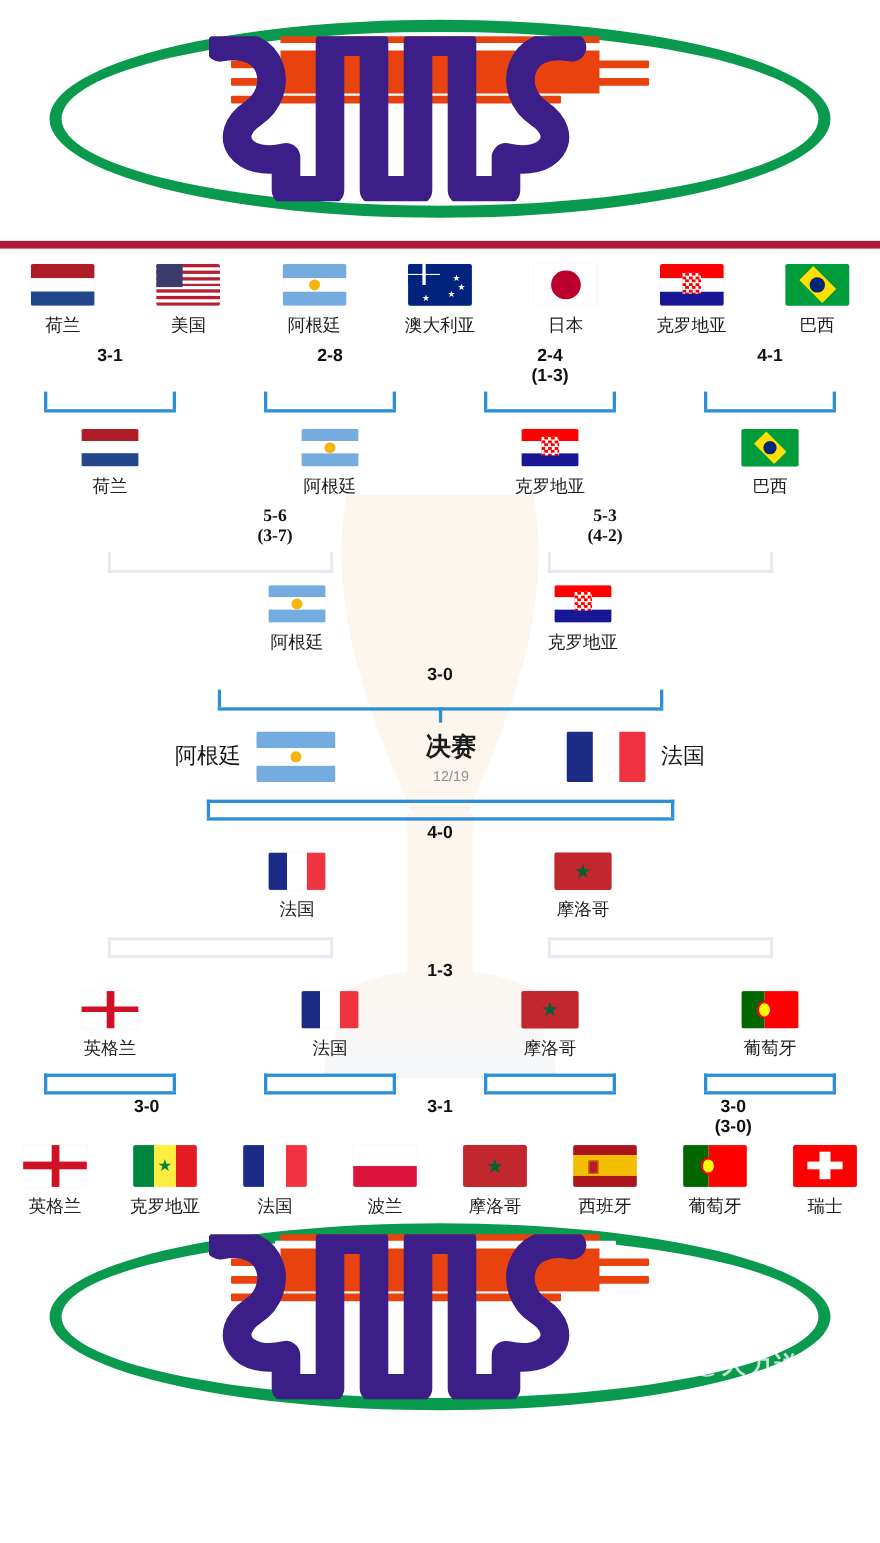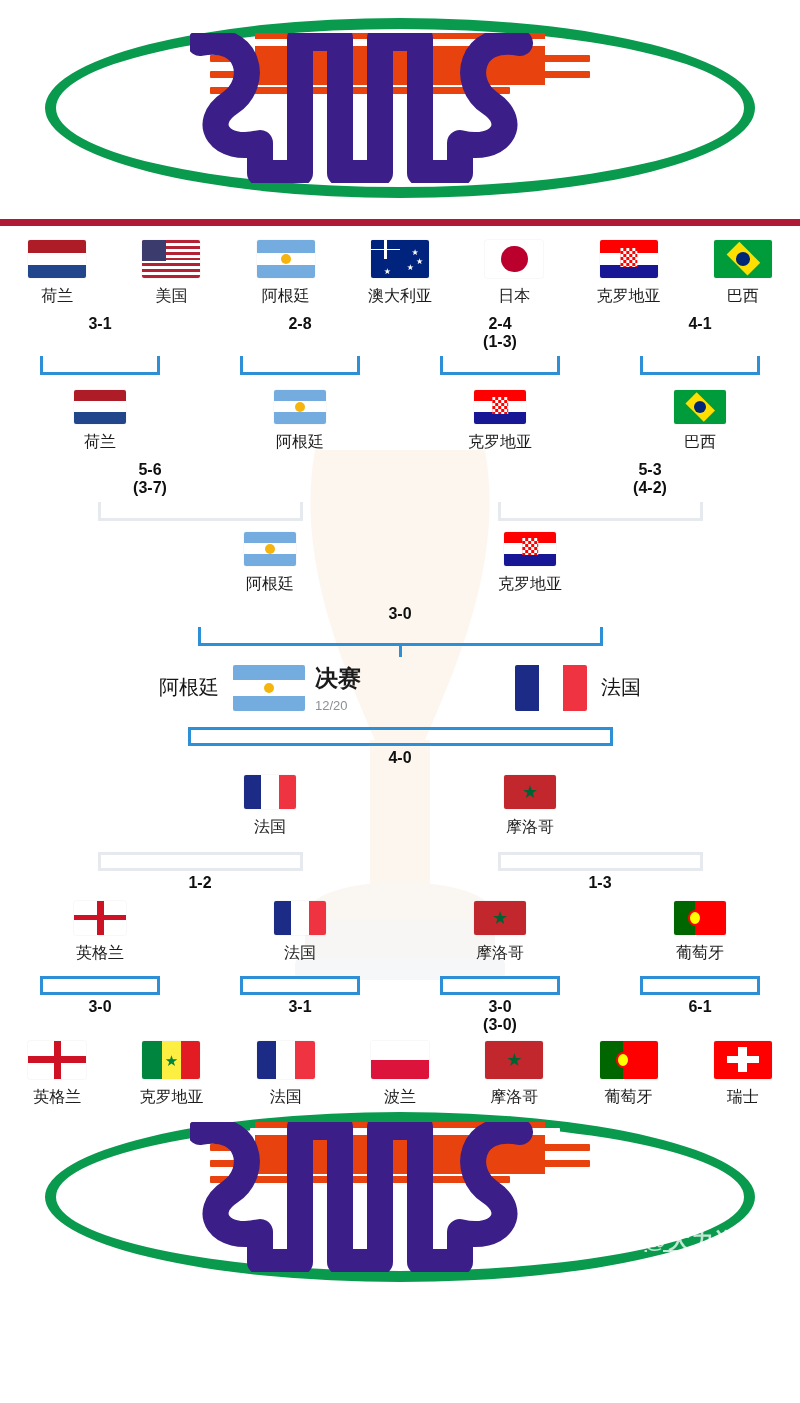--- a/index.html
+++ b/index.html
@@ -170,39 +170,38 @@
   
   .final-row {
     display: flex;
     align-items: center;
     justify-content: center;
     gap: 10px;
     margin-top: 6px;
   }
   .final-side { display: flex; align-items: center; gap: 14px; }
   .final-name { font-size: 20px; font-weight: 500; color: #161616; }
-  .final-center { width: 190px; text-align: left; }
+  .final-center { width: 190px; text-align: center; }
   .final-title { font-size: 23px; font-weight: 600; color: #1b1b1b; }
   .final-date { font-size: 13px; color: #8b8f96; margin-top: 4px; }
   .final-flag-big { width: 72px; height: 46px; border-radius: 2px; overflow: hidden; position: relative; }
   .fr-flag { display:flex; width:72px; height:46px; }
   .fr-blue { width: 33%; background:#1c2b85; }
   .fr-white { width: 33%; background:#ffffff; }
   .fr-red { width: 34%; background:#ef3340; }
 
   .watermark {
     position: absolute;
-    right: 36px;
+    right: 48px;
     bottom: 16px;
     font-size: 22px;
     color: rgba(255,255,255,0.75);
     letter-spacing: 2px;
     z-index: 5;
     font-weight: 600;
-    text-decoration: underline;
   }
 
   
   .f-stripes { width:100%; height:100%; display:flex; flex-direction:column; }
   .f-stripes > div { flex:1; }
   .f-vert { width:100%; height:100%; display:flex; }
   .f-vert > div { flex:1; }
 
   
   .fl-nl .a{background:#ae1c28}.fl-nl .b{background:#ffffff}.fl-nl .c{background:#21468b}
@@ -433,21 +432,21 @@
       </div>
       <div class="team">
         <div class="flag sm fl-br">
             <div class="rhomb"></div>
             <div class="globe"></div>
           </div>
         <div class="team-name">巴西</div>
       </div>
     </div>
 
-    <div class="scores" style="margin-top:8px; justify-content:space-between;">
+    <div class="scores" style="margin-top:8px; justify-content:center;font-family:Liberation Serif, serif;">
       <div class="score" style="width:300px">
         <span>5-6</span>
         <span class="sub">(3-7)</span>
       </div>
       <div class="score" style="width:300px">
         <span>5-3</span>
         <span class="sub">(4-2)</span>
       </div>
     </div>
 
@@ -503,21 +502,21 @@
             <div class="a"></div>
             <div class="b">
               <div class="sun"></div>
             </div>
             <div class="c"></div>
           </div>
         </div>
     </div>
     <div class="final-center">
       <div class="final-title">决赛</div>
-      <div class="final-date">12/20</div>
+      <div class="final-date">12/19</div>
     </div>
     <div class="final-side">
       <div class="final-flag-big">
           <div class="fr-flag">
             <div class="fr-blue"></div>
             <div class="fr-white"></div>
             <div class="fr-red"></div>
           </div>
         </div>
       <div class="final-name">法国</div>
@@ -551,23 +550,20 @@
     </div>
   </div>
 
   <div class="row" style="margin-top:14px;">
     <div class="connectors">
       <div class="conn grey wide" style="border-bottom:none; border-top:3px solid #e6e9ee;"></div>
       <div class="conn grey wide" style="border-bottom:none; border-top:3px solid #e6e9ee;"></div>
     </div>
     <div class="scores" style="margin-top:6px;">
       <div class="score" style="width:300px">
-        <span>1-2</span>
-      </div>
-      <div class="score" style="width:300px">
         <span>1-3</span>
       </div>
     </div>
     <div class="teams" style="margin-top:8px;">
       <div class="team">
         <div class="flag sm fl-en"></div>
         <div class="team-name">英格兰</div>
       </div>
       <div class="team">
         <div class="flag sm">
@@ -608,23 +604,20 @@
       <div class="score">
         <span>3-0</span>
       </div>
       <div class="score">
         <span>3-1</span>
       </div>
       <div class="score">
         <span>3-0</span>
         <span class="sub">(3-0)</span>
       </div>
-      <div class="score">
-        <span>6-1</span>
-      </div>
     </div>
     <div class="teams" style="margin-top:6px;">
       <div class="team">
         <div class="flag fl-en"></div>
         <div class="team-name">英格兰</div>
       </div>
       <div class="team">
         <div class="flag">
             <div class="f-vert fl-sn">
               <div class="a"></div>
@@ -653,20 +646,29 @@
               <div class="b"></div>
             </div>
           </div>
         <div class="team-name">波兰</div>
       </div>
       <div class="team">
         <div class="flag fl-ma">
             <span class="star">★</span>
           </div>
         <div class="team-name">摩洛哥</div>
+      </div>
+      <div class="team">
+        <div class="flag fl-es">
+            <div class="top"></div>
+            <div class="mid"></div>
+            <div class="bot"></div>
+            <div class="crest"></div>
+          </div>
+        <div class="team-name">西班牙</div>
       </div>
       <div class="team">
         <div class="flag fl-pt">
             <div class="g">
               <div class="shield"></div>
             </div>
             <div class="r"></div>
           </div>
         <div class="team-name">葡萄牙</div>
       </div>

